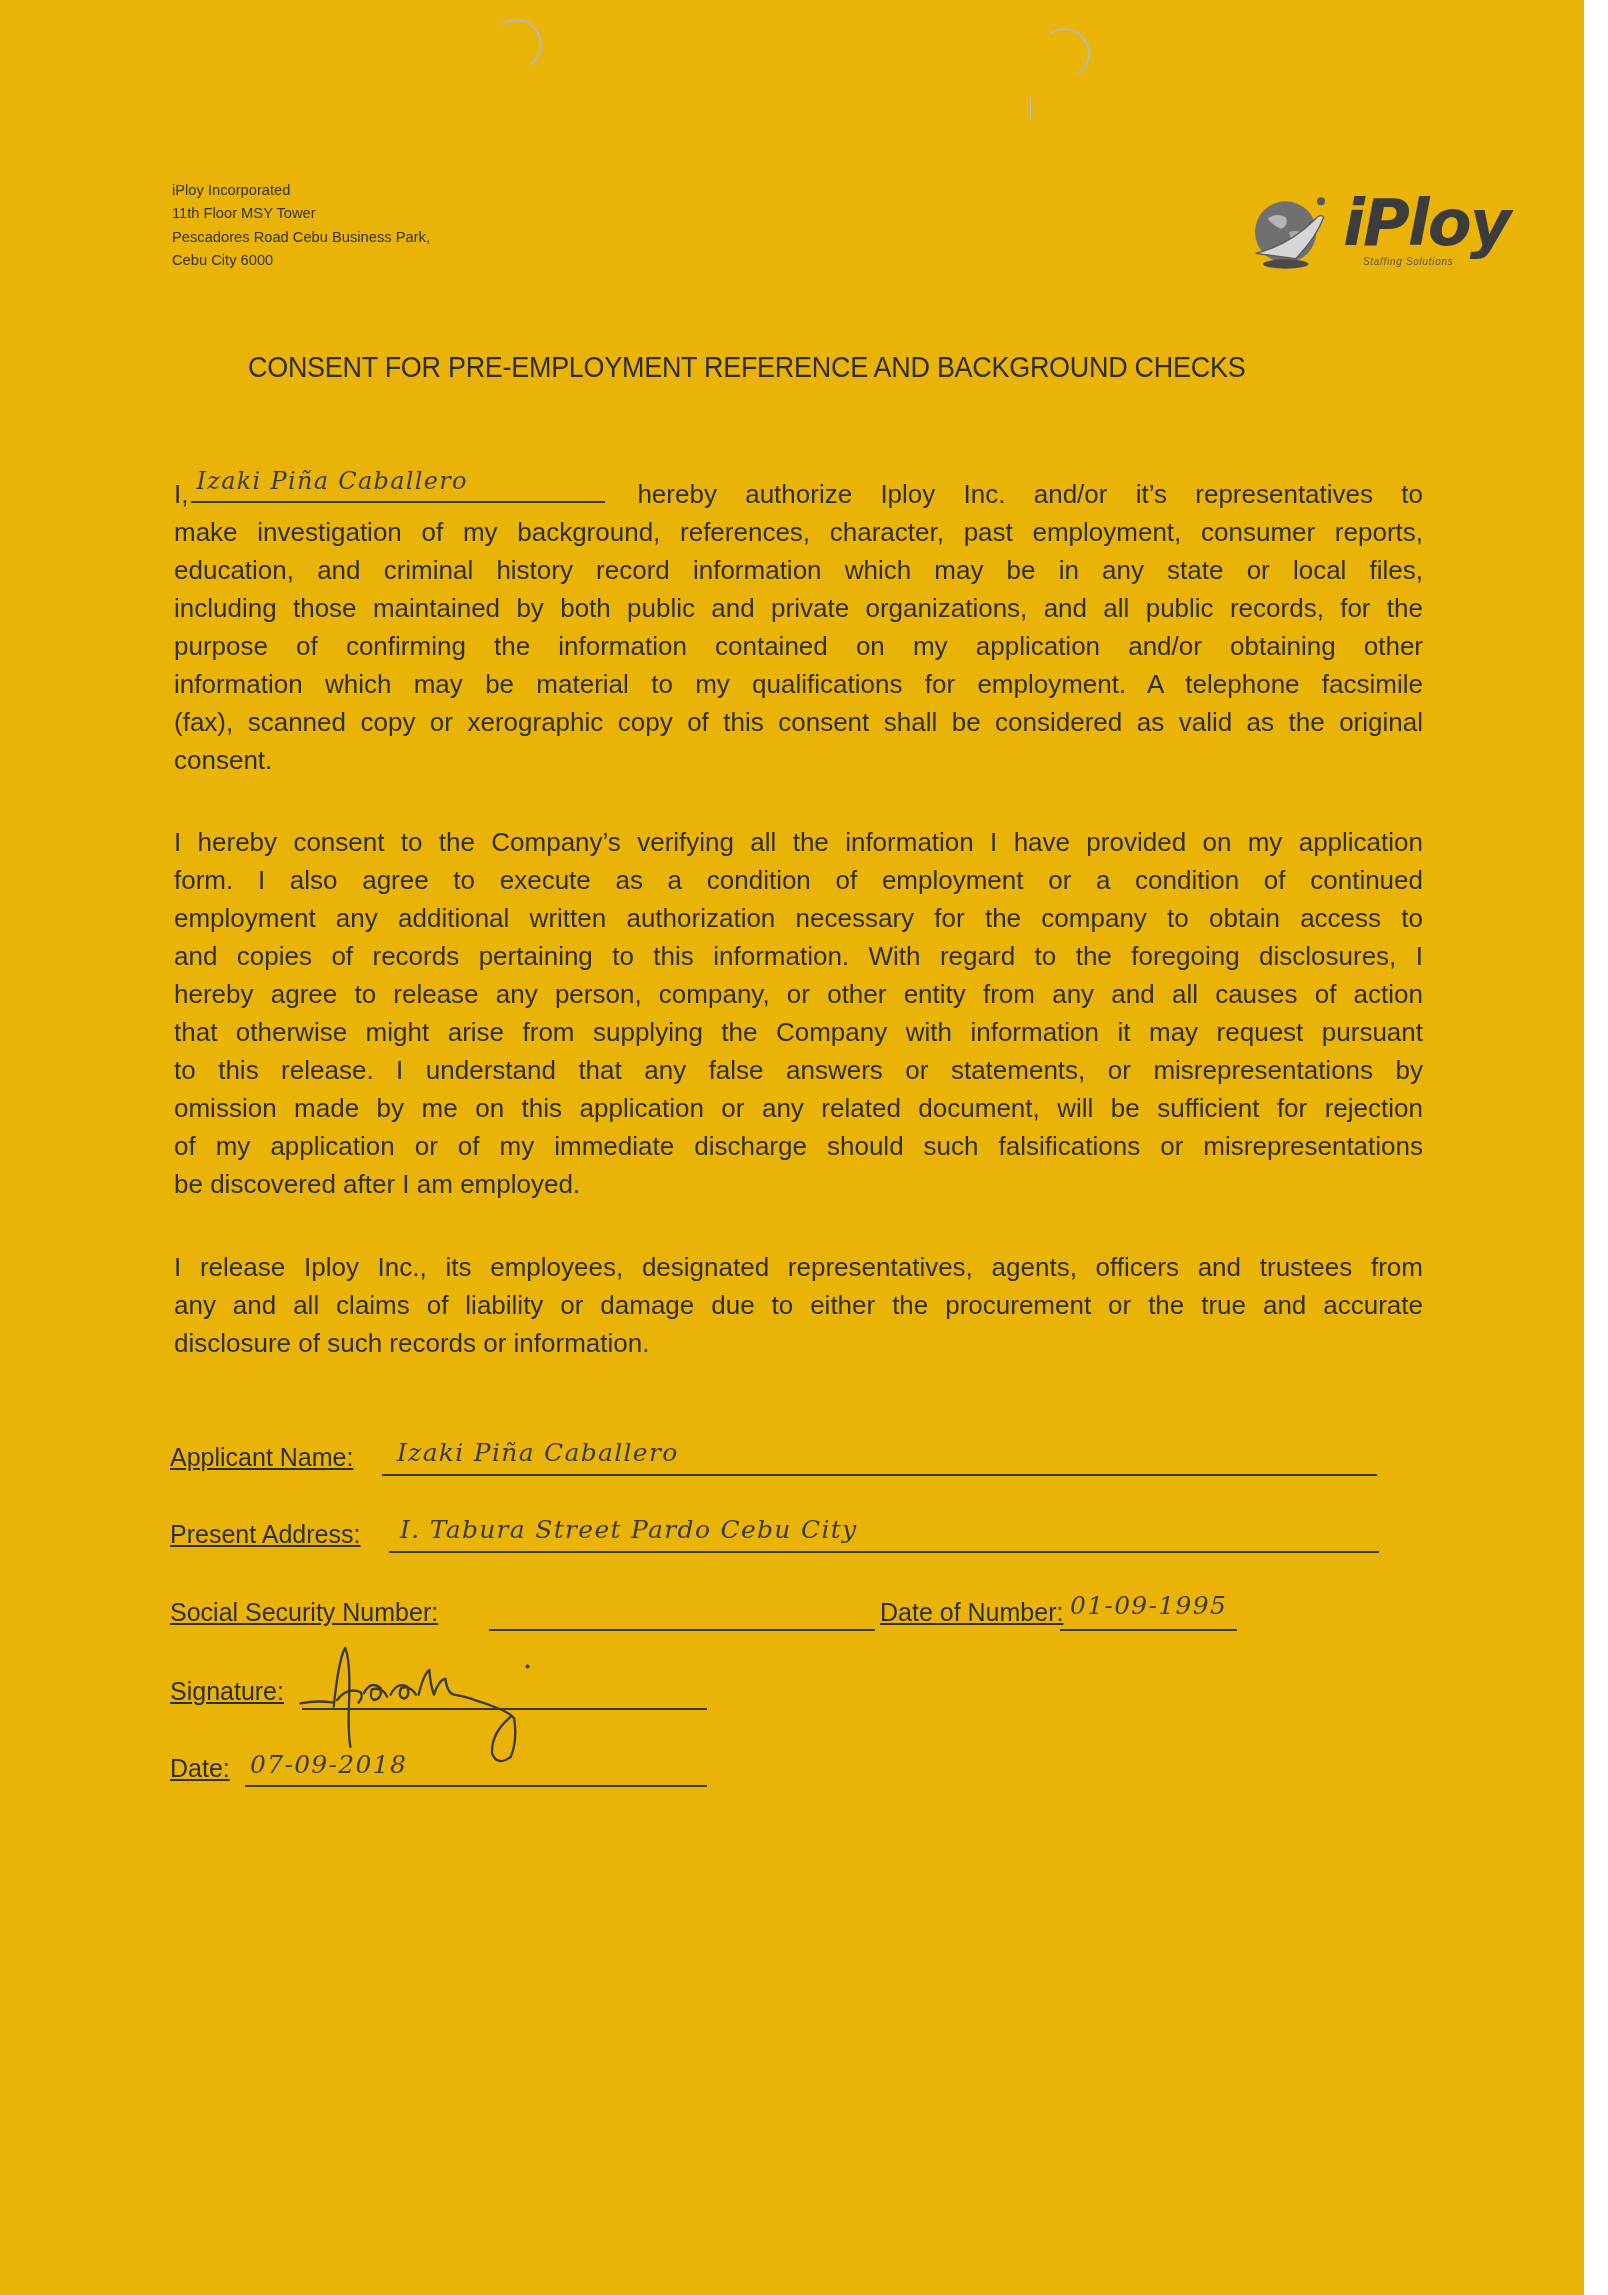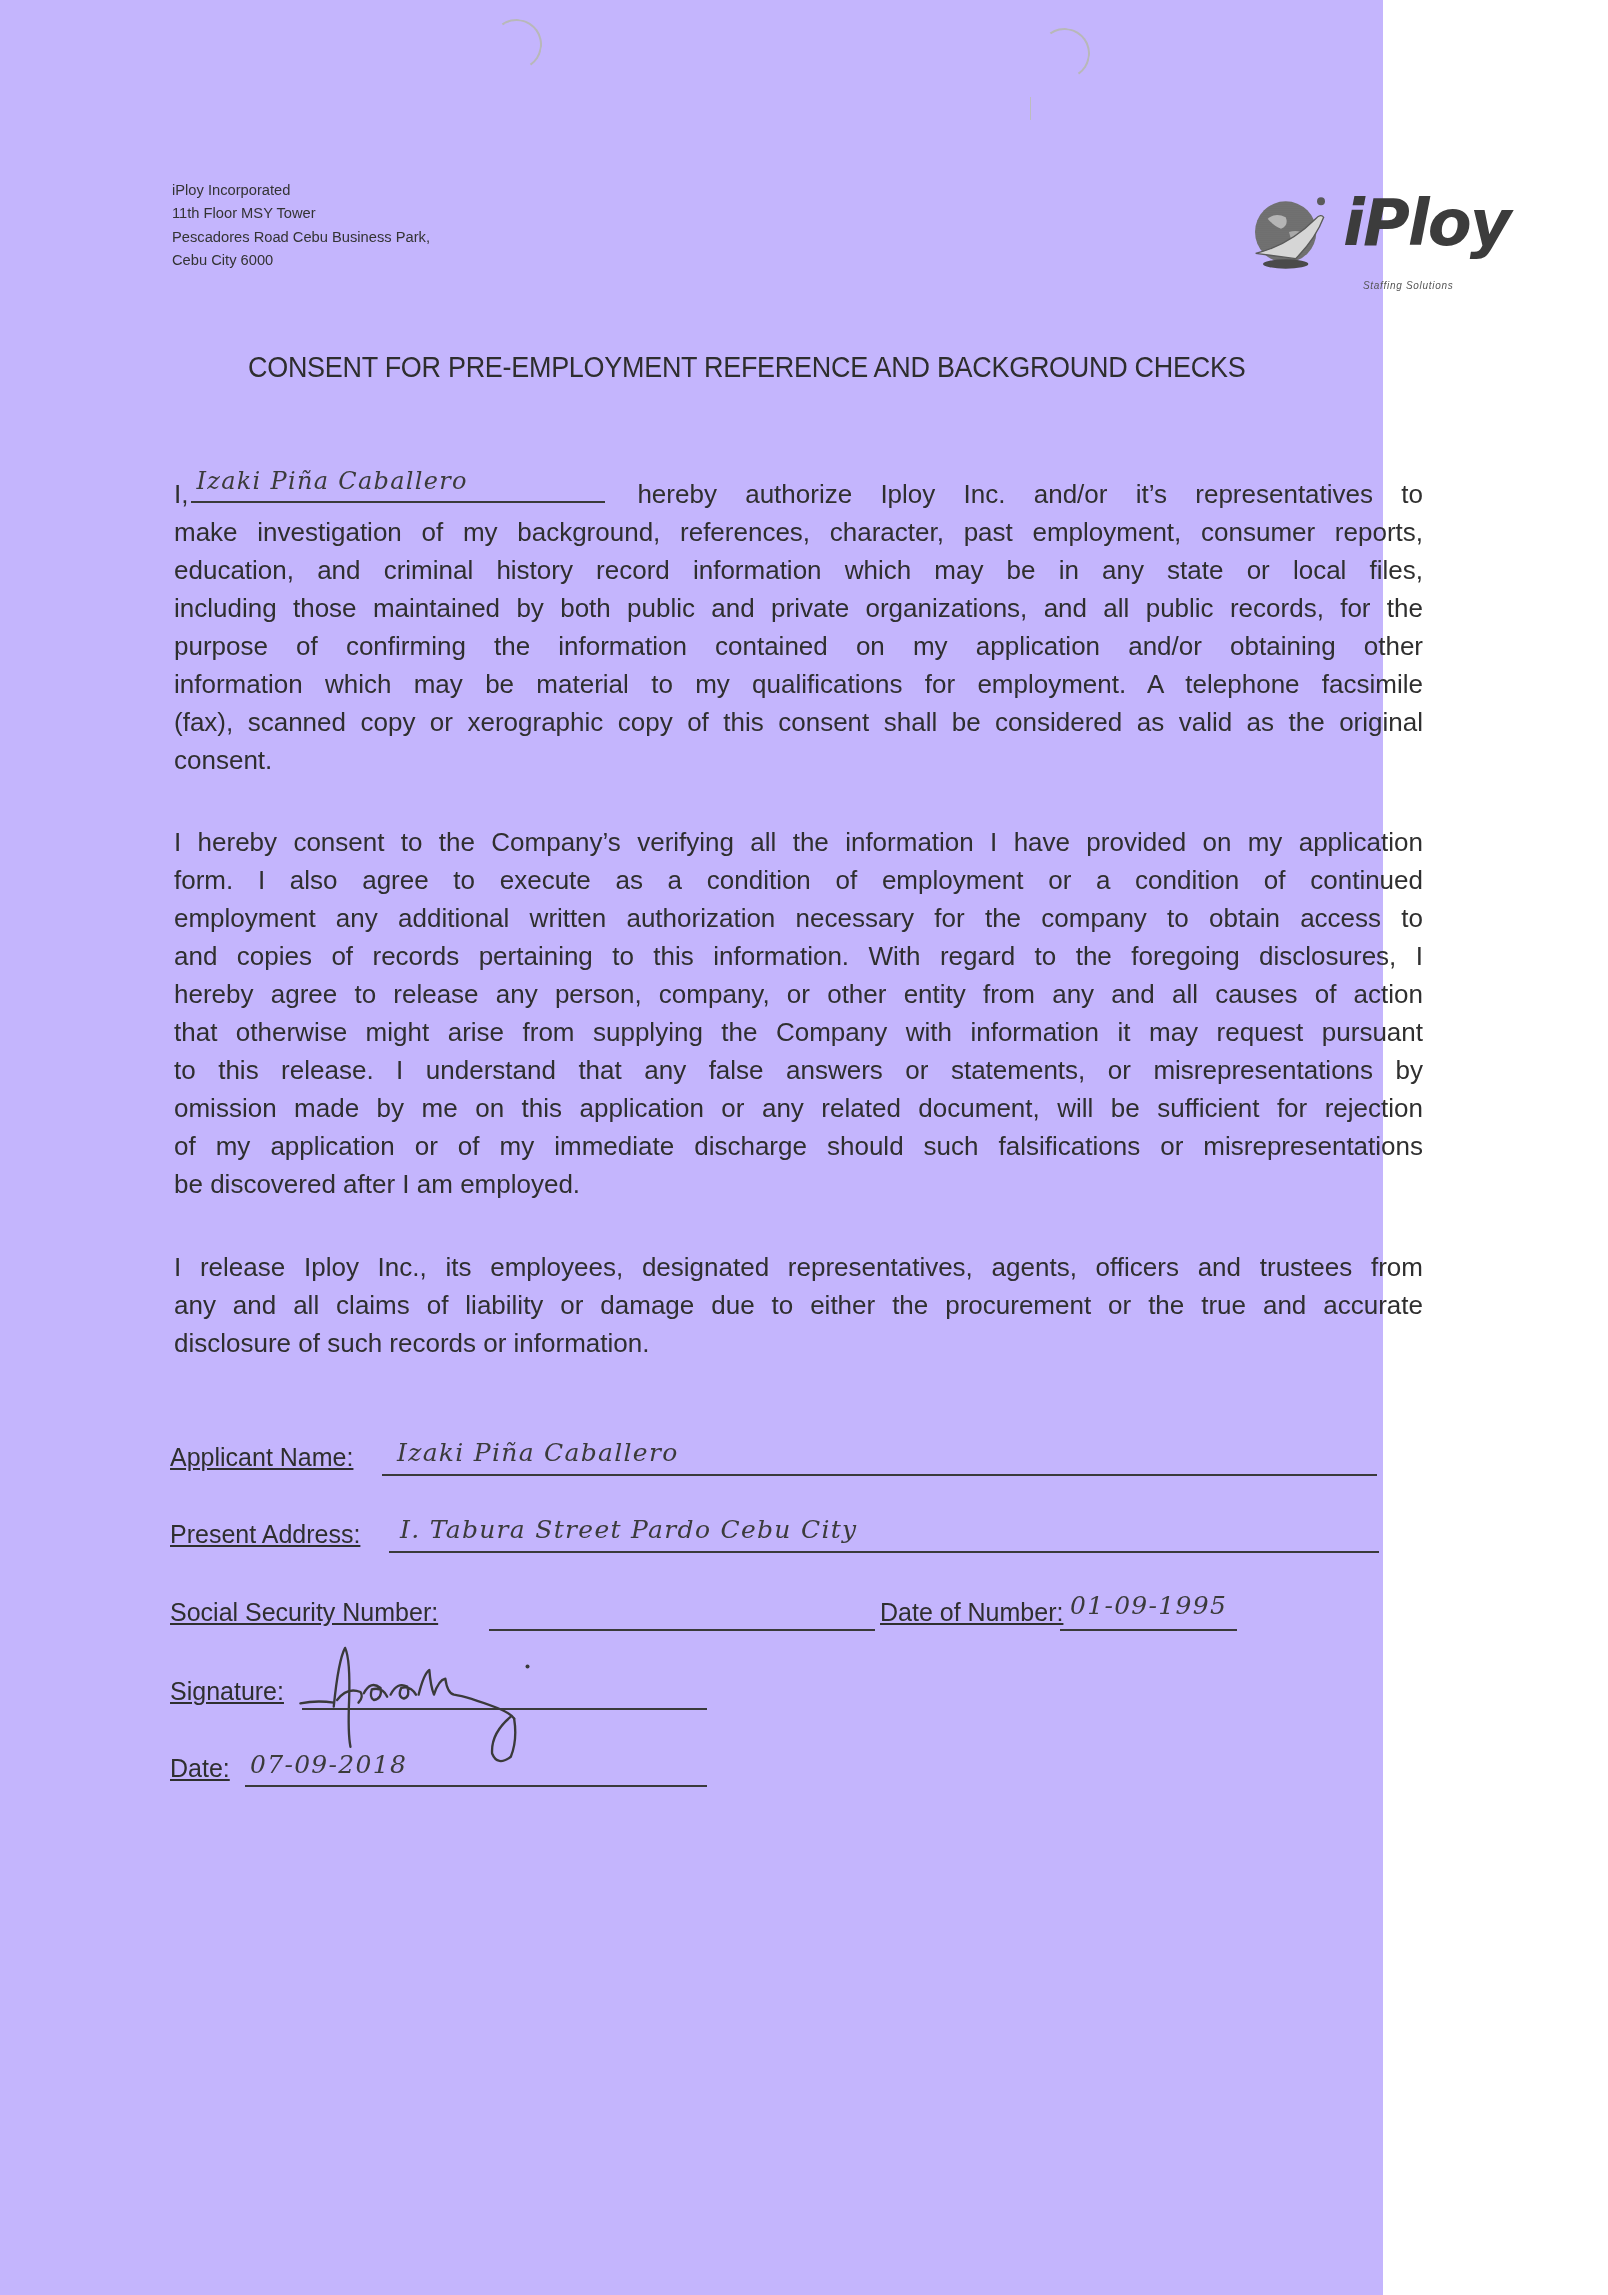--- a/index.html
+++ b/index.html
@@ -11,23 +11,23 @@
       width: 1609px;
       height: 2295px;
       position: relative;
       overflow: hidden;
       font-family: "Liberation Sans", "DejaVu Sans", sans-serif;
       color: #2b2b2b;
     }
     .page {
       position: absolute;
       left: 0; top: 0;
-      width: 1383px;
+      width: 1584px;
       height: 2295px;
-      background: #c4b5fd;
+      background: #eab308;
     }
     
     .scan-arc {
       position: absolute;
       border: 2px solid #b8b8b8;
       border-color: #b8b8b8 #b8b8b8 transparent transparent;
       border-radius: 50%;
       width: 47px;
       height: 47px;
       transform: rotate(10deg);
@@ -77,21 +77,20 @@
       line-height: 67px;
     }
     .logo-tag {
       position: absolute;
       left: 114px;
       top: 81px;
       font-size: 10px;
       font-style: italic;
       color: #555;
       letter-spacing: 0.7px;
-      margin-top: 24px;
     }
 
     .doc-title {
       position: absolute;
       left: 248px;
       top: 351px;
       font-size: 29px;
       color: #2e2e2e;
       letter-spacing: -0.3px;
       white-space: nowrap;

